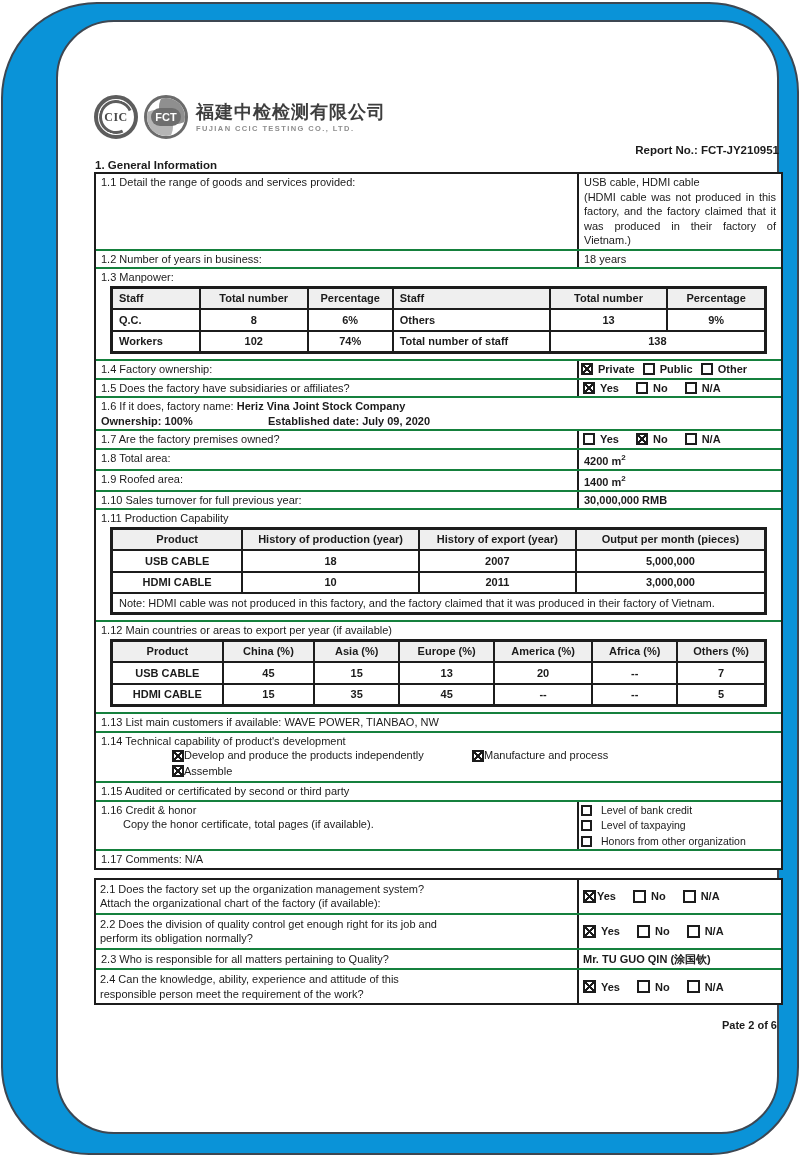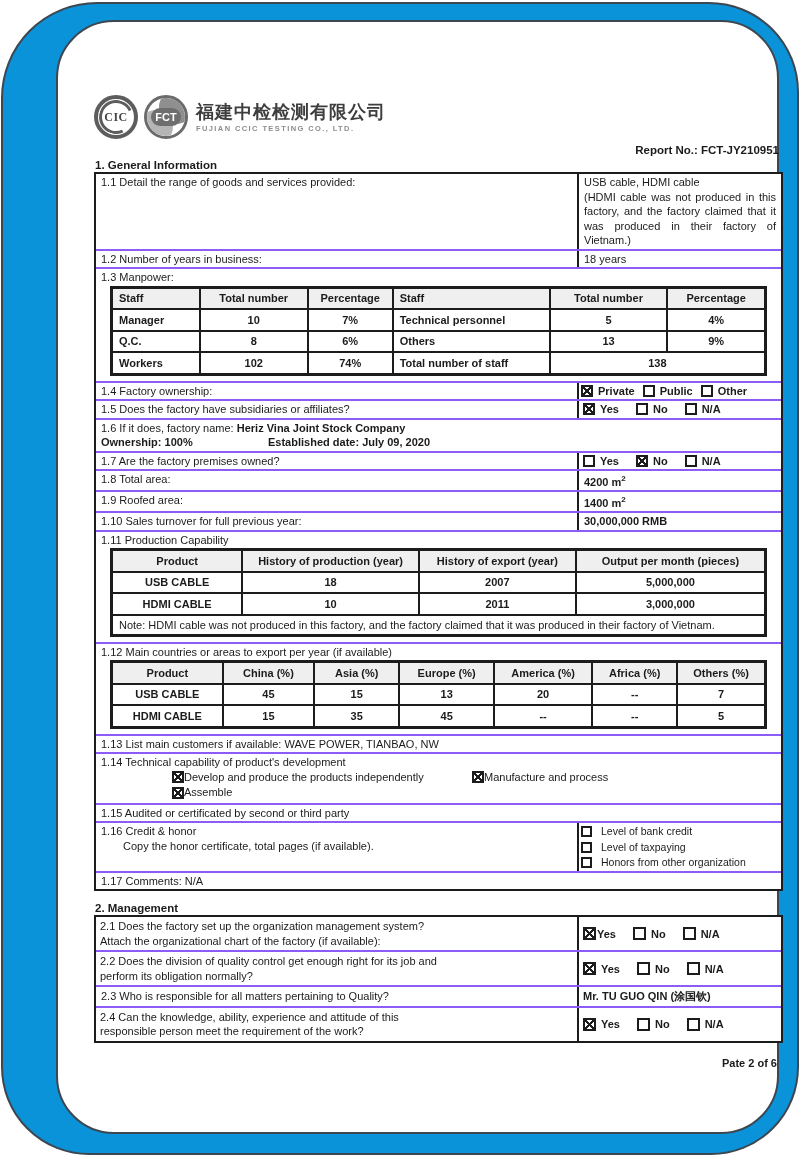--- a/index.html
+++ b/index.html
@@ -36,21 +36,21 @@
     font-size:11px; padding:3px 4px; border-radius:9px; }
   .company { margin-left:8px; }
   .company-cn { font-size:18px; font-weight:bold; color:#3e3e3e; letter-spacing:1px; line-height:20px; }
   .company-en { font-size:7.5px; font-weight:bold; color:#8d8d8d; letter-spacing:1.4px; margin-top:2px; }
 
   .report-line { text-align:right; font-weight:bold; font-size:11.5px; padding-right:4px; margin-top:4px; }
   .sec-title { font-weight:bold; font-size:11.5px; margin:3px 0 1px 1px; }
 
   
   .mtable { border:2px solid #1c1c1c; font-size:11px; line-height:14.5px; background:#fff; }
-  .r { display:flex; border-bottom:2px solid #8b5cf6; align-items:stretch; }
+  .r { display:flex; border-bottom:2px solid #15803d; align-items:stretch; }
   .r:last-child { border-bottom:none; }
   .lc { flex:1 1 auto; padding:1px 5px; min-width:0; }
   .rc { flex:0 0 204px; border-left:2px solid #1c1c1c; padding:1px 5px; min-width:0; }
   .full { flex:1 1 auto; padding:1px 5px; }
   .b { font-weight:bold; }
   .just { text-align:justify; }
   sup { font-size:8px; }
 
   
   .cb { display:inline-block; flex:none; width:12px; height:12px; border:2px solid #1c1c1c; background:#fff; }
@@ -142,28 +142,20 @@
                     <col style="width:15%">
                 </colgroup>
                 <tbody>
                     <tr>
                   <th style="text-align:left;padding-left:6px">Staff</th>
                   <th>Total number</th>
                   <th>Percentage</th>
                   <th style="text-align:left;padding-left:6px">Staff</th>
                   <th>Total number</th>
                   <th>Percentage</th>
-                </tr>
-                <tr>
-                  <td style="text-align:left;padding-left:6px">Manager</td>
-                  <td>10</td>
-                  <td>7%</td>
-                  <td style="text-align:left;padding-left:6px">Technical personnel</td>
-                  <td>5</td>
-                  <td>4%</td>
                 </tr>
                 <tr>
                   <td style="text-align:left;padding-left:6px">Q.C.</td>
                   <td>8</td>
                   <td>6%</td>
                   <td style="text-align:left;padding-left:6px">Others</td>
                   <td>13</td>
                   <td>9%</td>
                 </tr>
                 <tr>
@@ -399,21 +391,20 @@
           </div>
 
           <div class="r">
             <div class="full">1.17 Comments: N/A</div>
           </div>
 
         </div>
 
         <div class="gap8"></div>
 
-        <div class="sec-title">2. Management</div>
 
         <div class="mtable">
 
           <div class="r">
             <div class="lc q2lines">
               <div>2.1 Does the factory set up the organization management system?</div>
               <div>Attach the organizational chart of the factory (if available):</div>
             </div>
             <div class="rc ans">
               <span class="opt" style="gap:1px">

